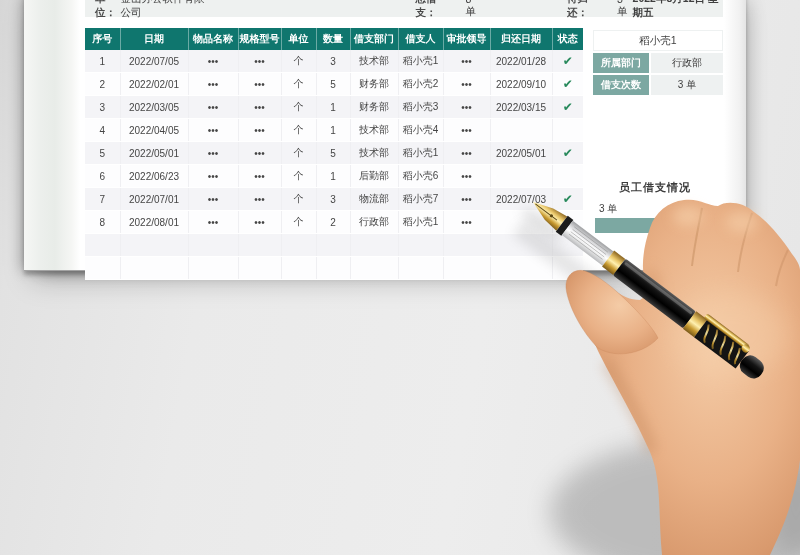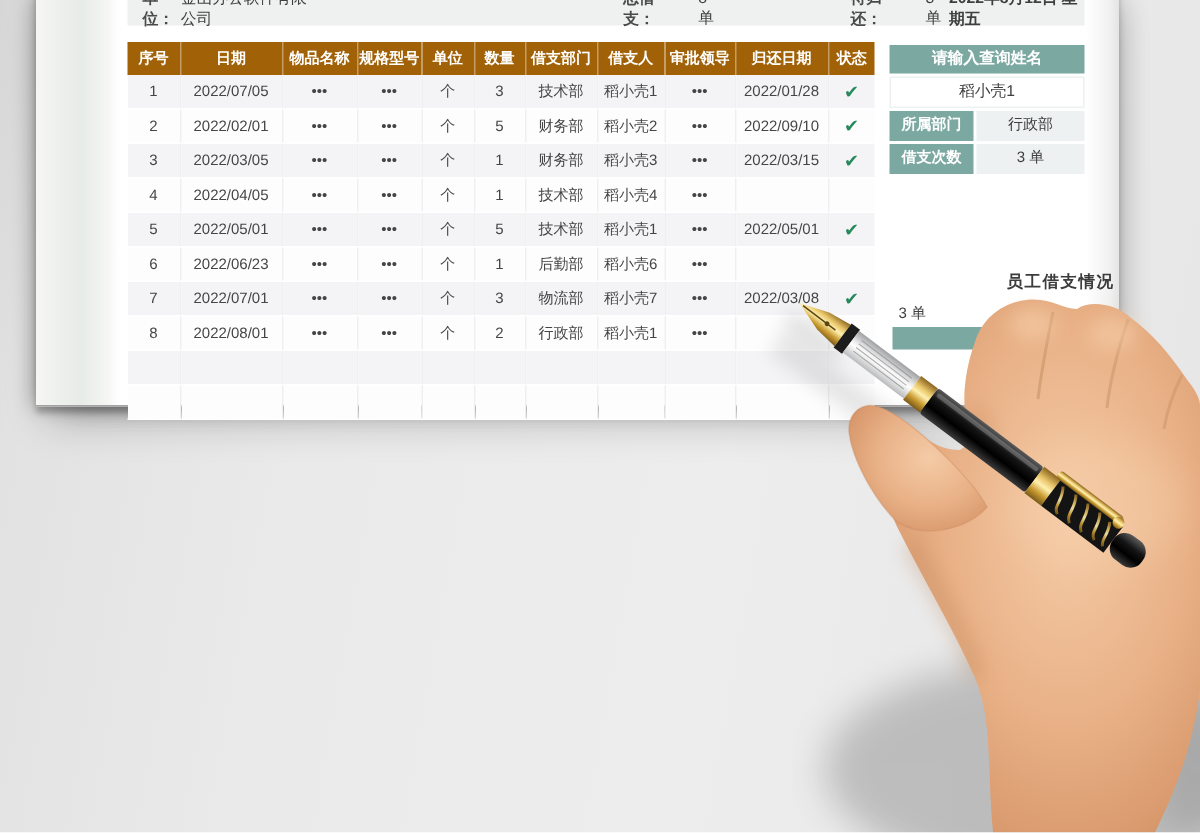--- a/index.html
+++ b/index.html
@@ -19,41 +19,41 @@
     display:flex;align-items:center;font-size:10.5px;color:#3f3f3f;}
   .topbar .lbl{font-weight:bold;color:#4a4a4a;}
   .tb-company{margin-left:10px;}
   .tb-total-l{margin-left:210px;}
   .tb-total-v{margin-left:16px;}
   .tb-pend-l{margin-left:86px;}
   .tb-pend-v{margin-left:16px;}
   .tb-date{margin-left:auto;margin-right:4px;font-weight:bold;}
   
   table.sheet{position:absolute;left:61px;top:42px;width:498px;border-collapse:collapse;table-layout:fixed;}
-  table.sheet th{background:#a16207;color:#ffffff;font-size:10px;font-weight:bold;height:22px;
+  table.sheet th{background:#0f766e;color:#ffffff;font-size:10px;font-weight:bold;height:22px;
     border-right:1px solid rgba(255,255,255,.38);text-align:center;padding:0;}
   table.sheet th:last-child{border-right:none;}
   table.sheet td{height:22px;font-size:10px;color:#454545;text-align:center;padding:0;
     border-right:1px solid #efeff2;border-bottom:1px solid #ffffff;white-space:nowrap;overflow:hidden;}
   table.sheet td:last-child{border-right:none;}
   table.sheet tbody tr:nth-child(odd){background:#f4f4f7;}
   table.sheet tbody tr:nth-child(even){background:#fdfdfe;}
   table.sheet td.check{color:#27895b;font-size:12px;font-weight:bold;}
   
   .qpanel{position:absolute;left:569px;top:44px;width:130px;}
   .qp-header{background:#7ca8a2;color:#fff;font-size:10.5px;font-weight:bold;height:19px;line-height:19px;
     text-align:center;margin-bottom:2px;}
   .qp-name{background:#ffffff;border:1px solid #eef1f1;color:#3f3f3f;font-size:10.5px;height:19px;line-height:19px;
     text-align:center;margin-bottom:2px;}
   .qp-row{display:flex;height:20px;margin-bottom:2px;}
   .qp-label{width:56px;background:#7ca8a2;color:#fff;font-size:10px;font-weight:bold;line-height:20px;text-align:center;}
   .qp-value{flex:1;background:#eef1f1;color:#3f3f3f;font-size:10px;line-height:20px;text-align:center;margin-left:2px;}
   
   .chart{position:absolute;left:569px;top:194px;width:150px;}
-  .chart-title{font-size:11px;font-weight:bold;color:#3c3c3c;text-align:right;padding-left:26px;letter-spacing:1px;}
+  .chart-title{font-size:11px;font-weight:bold;color:#3c3c3c;text-align:left;padding-left:26px;letter-spacing:1px;}
   .chart-bar-label{font-size:10px;color:#3f3f3f;margin:7px 0 2px 6px;}
   .chart-bar{height:15px;width:104px;background:#7ca8a2;margin-left:2px;}
   
   svg.hand{position:absolute;left:420px;top:140px;pointer-events:none;}
 </style>
 </head>
 <body>
 
 <div class="stage">
 
@@ -182,21 +182,21 @@
           <tr>
             <td>7</td>
             <td>2022/07/01</td>
             <td>•••</td>
             <td>•••</td>
             <td>个</td>
             <td>3</td>
             <td>物流部</td>
             <td>稻小壳7</td>
             <td>•••</td>
-            <td>2022/03/08</td>
+            <td>2022/07/03</td>
             <td class="check">✔</td>
           </tr>
           <tr>
             <td>8</td>
             <td>2022/08/01</td>
             <td>•••</td>
             <td>•••</td>
             <td>个</td>
             <td>2</td>
             <td>行政部</td>
@@ -228,21 +228,20 @@
             <td></td>
             <td></td>
             <td></td>
             <td></td>
             <td></td>
           </tr>
         </tbody>
     </table>
 
     <div class="qpanel">
-      <div class="qp-header">请输入查询姓名</div>
       <div class="qp-name">稻小壳1</div>
       <div class="qp-row">
         <div class="qp-label">所属部门</div>
         <div class="qp-value">行政部</div>
       </div>
       <div class="qp-row">
         <div class="qp-label">借支次数</div>
         <div class="qp-value">3 单</div>
       </div>
     </div>

